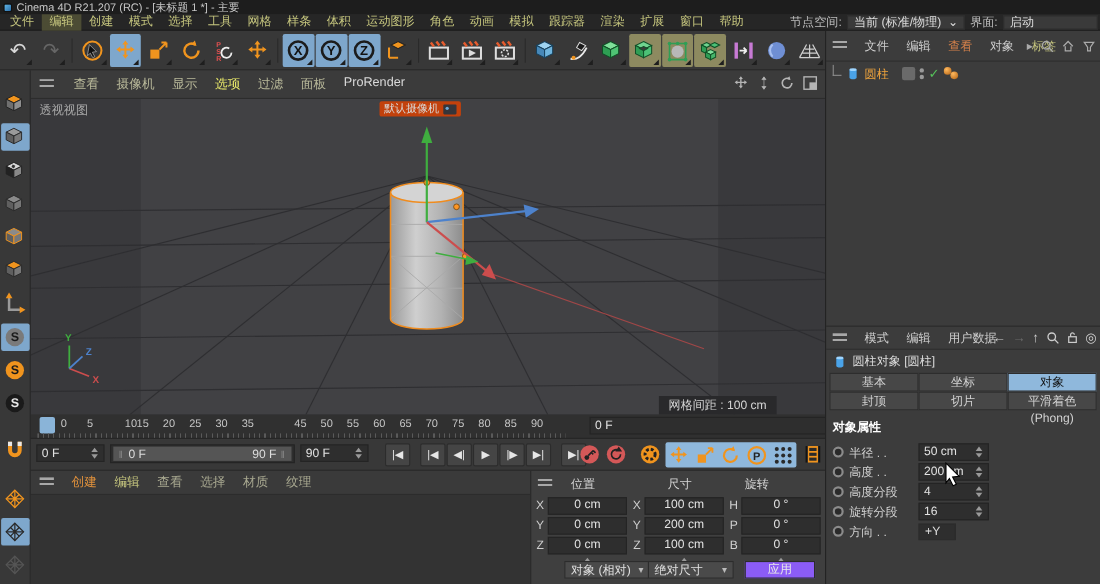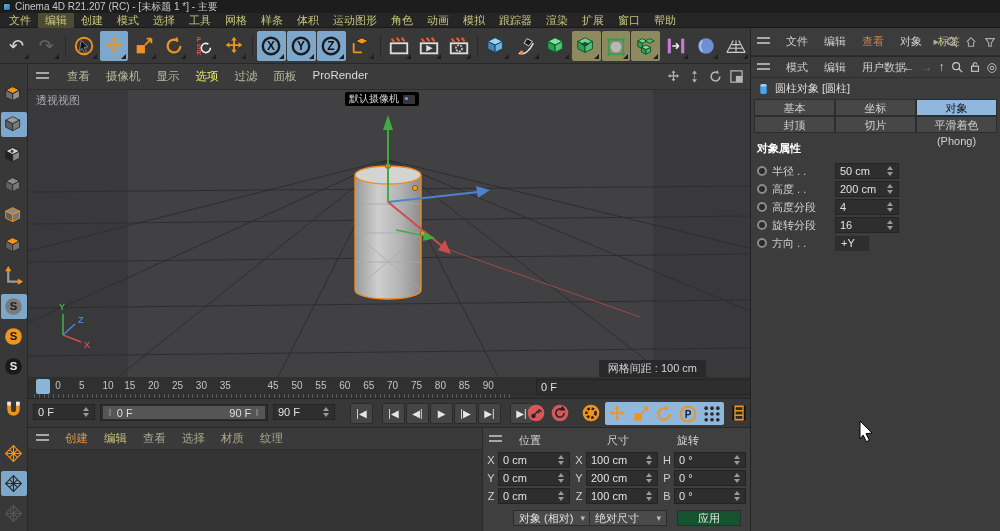--- a/index.html
+++ b/index.html
@@ -51,21 +51,21 @@
   .vp-menu-item.active { color:#eaea6a; }
   .vp-menu-item.white { color:#dadada; }
   #vp-controls { position:absolute; right:6px; top:0; height:26px; display:flex; align-items:center; gap:6px; }
   #vp-controls svg { width:15px; height:15px; }
 
   .hamb { width:13px; height:9px; background:repeating-linear-gradient(to bottom,#a8a8a8 0 2px,transparent 2px 5px); display:inline-block; margin-right:8px; }
 
   
   #viewport { left:28px; top:90px; width:722px; height:287px; background:#39393c; overflow:hidden; }
   #vp-label { position:absolute; left:8px; top:3px; color:#a9a9a9; font-size:11px; }
-  #camera-badge { position:absolute; left:317px; top:2px; height:14px; background:#000000; border-radius:2px;
+  #camera-badge { position:absolute; left:317px; top:2px; height:14px; background:#c2410c; border-radius:2px;
     display:flex; align-items:center; padding:0 4px; gap:4px; color:#d8d8d8; font-size:10px; }
   #camera-badge .bdots { width:12px; height:9px; background:#35353a; border-radius:1px; position:relative; }
   #camera-badge .bdots::before { content:''; position:absolute; left:2px; top:2px; width:3px; height:3px; border-radius:50%; background:#6fa8d8; }
   #grid-spacing { position:absolute; right:44px; bottom:0; height:17px; background:#29292b; color:#d5d5d5;
     display:flex; align-items:center; padding:0 9px; font-size:11px; }
 
   
   #ruler { left:28px; top:377px; width:722px; height:22px; background:#303030; border-bottom:1px solid #252525; }
   .tick { position:absolute; top:3px; width:24px; margin-left:-12px; text-align:center; color:#c4c4c4; font-size:10px; }
   #ruler-minor { position:absolute; left:6px; top:17px; width:480px; height:4px;
@@ -101,26 +101,26 @@
   #materials { left:28px; top:428px; width:454px; height:103px; background:#3a3a3a; }
   #materials .bar { height:22px; display:flex; align-items:center; padding-left:8px; border-bottom:1px solid #2c2c2c; }
   .mat-item { padding:0 8px; font-size:11.5px; }
   #materials .body { height:81px; background:#333333; }
 
   
   #coords { left:482px; top:428px; width:268px; height:103px; background:#3f3f3f; border-left:1px solid #282828; }
   #coords .hdr { position:absolute; top:5px; color:#d5d5d5; }
   .crow { position:absolute; display:flex; align-items:center; gap:3px; }
   .crow .ax { width:8px; color:#cfcfcf; text-align:center; }
-  .crow .fld { width:72px; }
+  .crow .fld { width:72px;flex-direction:column; }
   .dd { display:flex; align-items:center; background:#4a4a4a; border:1px solid #2c2c2c; height:16px; padding:0 5px;
     color:#e0e0e0; gap:4px; }
   .dd .v { flex:1; }
   .dd .caret { color:#bbb; font-size:9px; }
-  .btn { background:#14532d; border:1px solid #2c2c2c; height:16px; color:#e8e8e8; text-align:center; line-height:14px; }
+  .btn { background:#8b5cf6; border:1px solid #2c2c2c; height:16px; color:#e8e8e8; text-align:center; line-height:14px; }
 
   
   #rightpanel { left:750px; top:28px; width:250px; height:503px; background:#3c3c3c; border-left:1px solid #232323; }
   #om-menu { height:28px; display:flex; align-items:center; padding-left:6px; border-bottom:1px solid #2e2e2e; position:relative; }
   .om-item { padding:0 8px; color:#cfcfcf; }
   .om-item.red { color:#d4804a; }
   .om-item.yellow { color:#c6c67e; }
   #om-icons { position:absolute; right:4px; display:flex; gap:7px; align-items:center; color:#aaa; }
   #om-icons svg { width:12px; height:12px; }
   #om-tree { height:240px; position:relative; }
@@ -182,20 +182,31 @@
       <span class="menu-item">运动图形</span>
       <span class="menu-item">角色</span>
       <span class="menu-item">动画</span>
       <span class="menu-item">模拟</span>
       <span class="menu-item">跟踪器</span>
       <span class="menu-item">渲染</span>
       <span class="menu-item">扩展</span>
       <span class="menu-item">窗口</span>
       <span class="menu-item">帮助</span>
     </div>
+  <div id="menubar-right">
+    <span class="lbl">节点空间:</span>
+    <span class="mini-dd">
+      <span>当前 (标准/物理)</span>
+        <span class="caret">⌄</span>
+    </span>
+    <span class="lbl">界面:</span>
+    <span class="mini-dd" style="width:86px">
+      <span>启动</span>
+    </span>
+  </div>
 
   <div id="toolbar" class="abs">
       <div class="tbtn corner">
         <span class="g">↶</span>
       </div>
       <div class="tbtn corner dim">
         <span class="g">↷</span>
       </div>
       <span class="tsep"></span>
       <div class="tbtn corner">
@@ -559,21 +570,21 @@
       <span class="bdots"></span>
     </div>
     <div id="grid-spacing">网格间距 : 100 cm</div>
   </div>
 
   <div id="ruler" class="abs">
     <div id="frame-marker"></div>
     <div id="ticks">
         <span class="tick" style="left: 30px;">0</span>
         <span class="tick" style="left: 53.9px;">5</span>
-        <span class="tick" style="left: 80px;">10</span>
+        <span class="tick" style="left: 91px;">10</span>
         <span class="tick" style="left: 101.7px;">15</span>
         <span class="tick" style="left: 125.6px;">20</span>
         <span class="tick" style="left: 149.5px;">25</span>
         <span class="tick" style="left: 173.4px;">30</span>
         <span class="tick" style="left: 197.3px;">35</span>
         <span class="tick" style="left: 221.2px; margin-top: 23px;">40</span>
         <span class="tick" style="left: 245.1px;">45</span>
         <span class="tick" style="left: 269px;">50</span>
         <span class="tick" style="left: 292.9px;">55</span>
         <span class="tick" style="left: 316.8px;">60</span>
@@ -811,20 +822,37 @@
             <circle cx="6" cy="6" r="4" fill="none" stroke="#aaa" stroke-width="1.4"></circle>
             <line x1="9" y1="9" x2="13" y2="13" stroke="#aaa" stroke-width="1.4"></line>
           </svg>
         <svg viewBox="0 0 14 14">
             <path d="M2 7L7 2l5 5M4 7v5h6V7" fill="none" stroke="#aaa" stroke-width="1.3"></path>
           </svg>
         <svg viewBox="0 0 14 14">
             <path d="M2 3h10L8.5 8v4h-3V8z" fill="none" stroke="#aaa" stroke-width="1.3"></path>
           </svg>
       </span>
+    </div>
+    <div id="om-tree">
+      <div id="obj-row">
+        <span class="treeL"></span>
+        <svg class="cylico" viewBox="0 0 16 16">
+            <path d="M4 3.5v9c0 1 1.8 1.7 4 1.7s4-.7 4-1.7v-9" fill="#4aa3e8"></path>
+            <ellipse cx="8" cy="3.5" rx="4" ry="1.6" fill="#9ed5ff"></ellipse>
+          </svg>
+        <span class="nm">圆柱</span>
+        <span class="tag-sq" style="margin-left:8px"></span>
+        <span class="tag-dots">
+            <i></i>
+            <i></i>
+          </span>
+        <span class="tag-check">✓</span>
+        <span class="tag-phong"></span>
+      </div>
     </div>
     <div id="am">
       <div id="am-menu">
         <span class="hamb"></span>
         <span id="am-items" style="display:flex">
             <span class="am-item">模式</span>
             <span class="am-item">编辑</span>
             <span class="am-item">用户数据</span>
           </span>
         <span id="am-nav">

